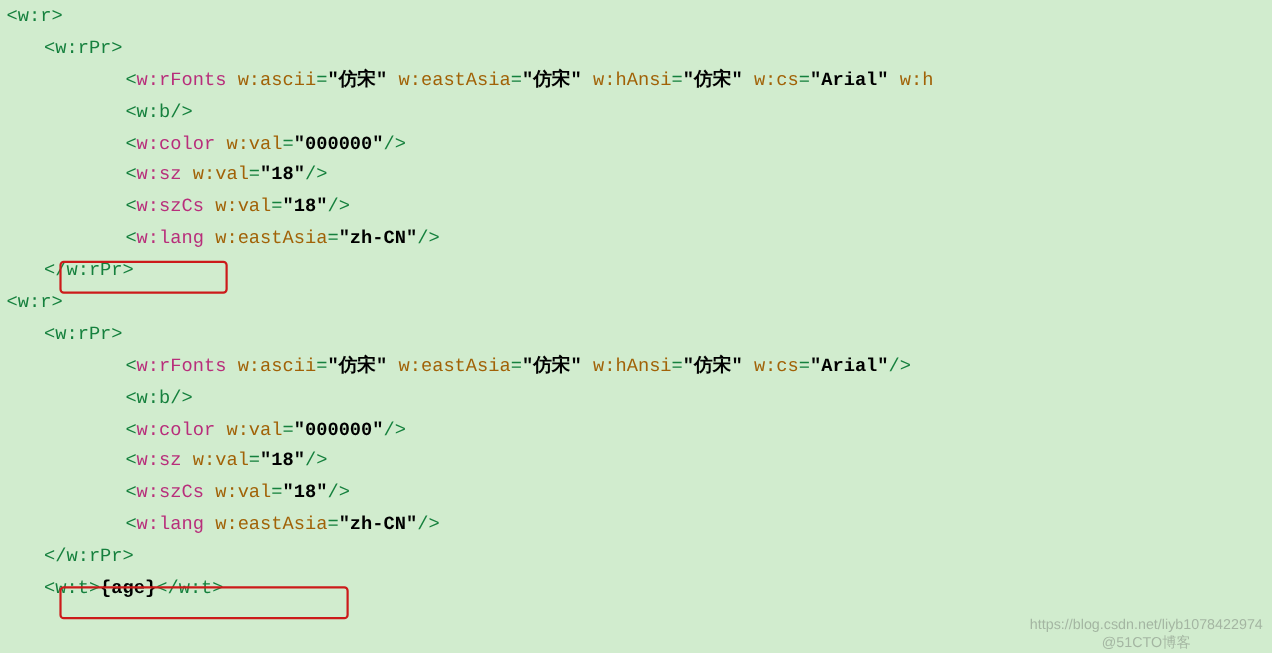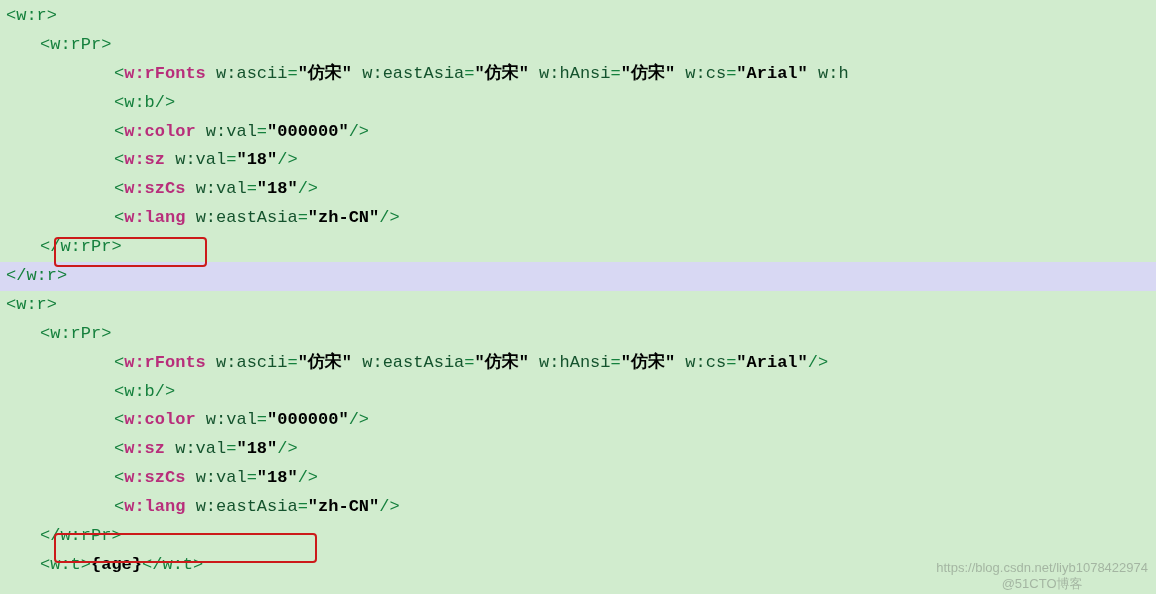--- a/index.html
+++ b/index.html
@@ -18,22 +18,22 @@
     position: relative;
   }
   .ln { white-space: pre; padding-left: 6px; }
   .i1 { padding-left: 40px; }
   .i2 { padding-left: 114px; }
   .hl {
     background: #d8d8f3;
     display: block;
   }
   .tag { color: #15803d; }
-  .ns { color: #b82e7b; font-weight: bold; }
-  .attr { color: #14532d; }
+  .ns { color: #b82e7b; }
+  .attr { color: #a16207; }
   .val { color: #000; font-weight: bold; }
   .txt { color: #000; font-weight: bold; }
   .box {
     position: absolute;
     border: 2px solid #cc1a1a;
     border-radius: 4px;
     pointer-events: none;
   }
   .watermark {
     position: absolute;
@@ -63,21 +63,20 @@
 
 <div class="ln i2"><span class="tag">&lt;</span><span class="ns">w:sz</span><span> </span><span class="attr">w:val</span><span class="tag">=</span><span class="val">"18"</span><span class="tag">/&gt;</span></div>
 
 <div class="ln i2"><span class="tag">&lt;</span><span class="ns">w:szCs</span><span> </span><span class="attr">w:val</span><span class="tag">=</span><span class="val">"18"</span><span class="tag">/&gt;</span></div>
 
 <div class="ln i2"><span class="tag">&lt;</span><span class="ns">w:lang</span><span> </span><span class="attr">w:eastAsia</span><span class="tag">=</span><span class="val">"zh-CN"</span><span class="tag">/&gt;</span></div>
 
 <div class="ln i1"><span class="tag">&lt;/w:rPr&gt;</span></div>
 
 
-<div class="ln hl"><span class="tag">&lt;/w:r&gt;</span></div>
 
 <div class="ln"><span class="tag">&lt;w:r&gt;</span></div>
 
 <div class="ln i1"><span class="tag">&lt;w:rPr&gt;</span></div>
 
 <div class="ln i2"><span class="tag">&lt;</span><span class="ns">w:rFonts</span><span> </span><span class="attr">w:ascii</span><span class="tag">=</span><span class="val">"仿宋"</span><span> </span><span class="attr">w:eastAsia</span><span class="tag">=</span><span class="val">"仿宋"</span><span> </span><span class="attr">w:hAnsi</span><span class="tag">=</span><span class="val">"仿宋"</span><span> </span><span class="attr">w:cs</span><span class="tag">=</span><span class="val">"Arial"</span><span class="tag">/&gt;</span></div>
 
 <div class="ln i2"><span class="tag">&lt;w:b/&gt;</span></div>
 
 <div class="ln i2"><span class="tag">&lt;</span><span class="ns">w:color</span><span> </span><span class="attr">w:val</span><span class="tag">=</span><span class="val">"000000"</span><span class="tag">/&gt;</span></div>

